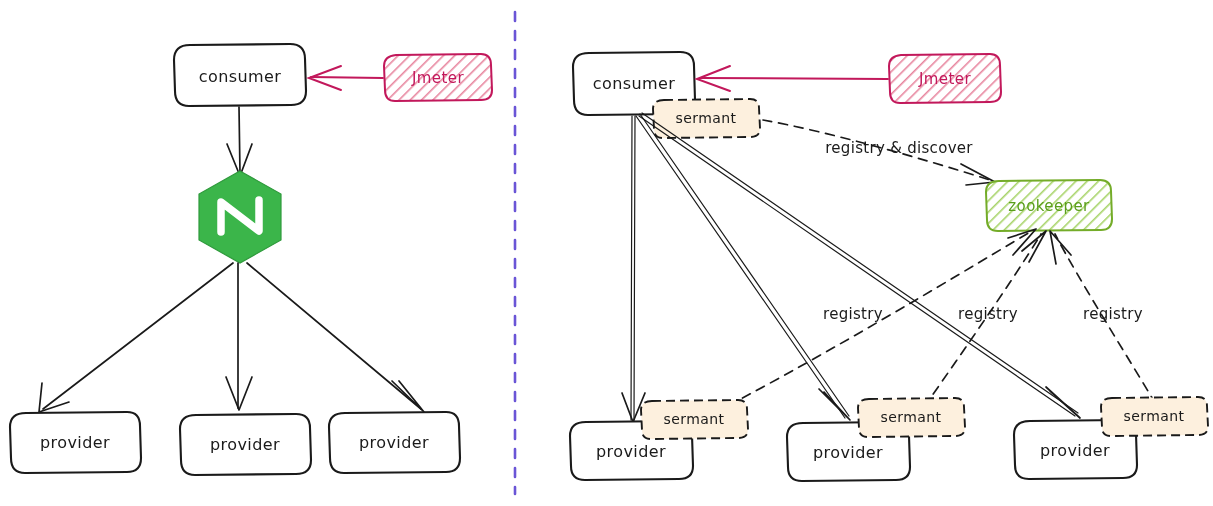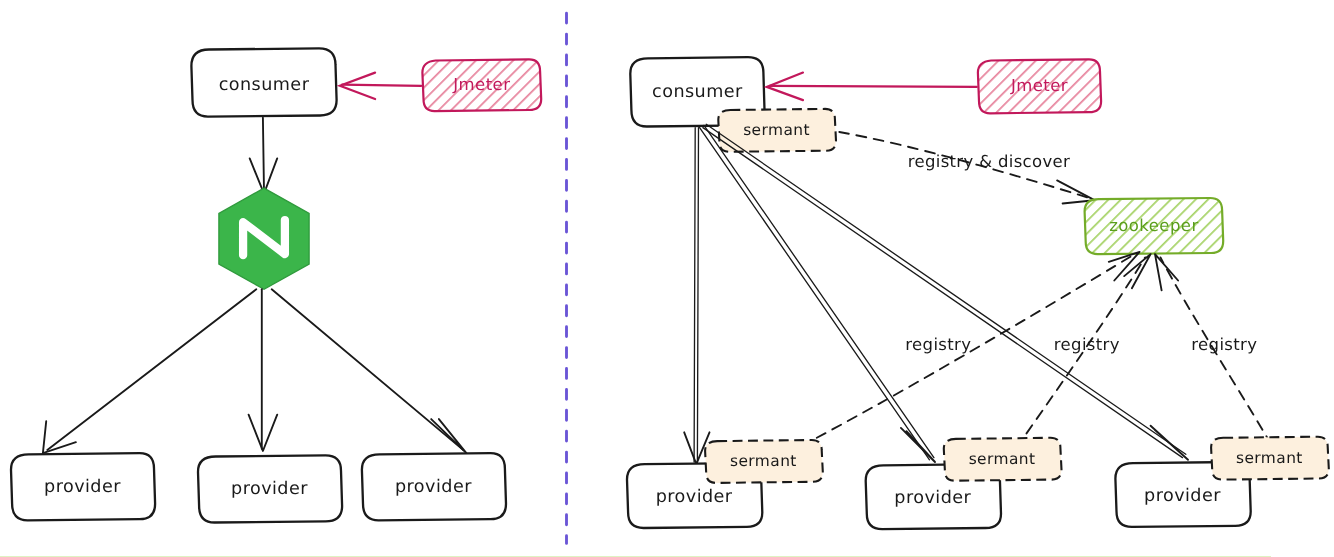--- a/index.html
+++ b/index.html
@@ -8,21 +8,21 @@
     padding: 0;
     background: #ffffff;
   }
   body {
     font-family: "DejaVu Sans", sans-serif;
   }
   #canvas-wrap {
     position: relative;
     width: 1213px;
     height: 506px;
-    background: #84cc16;
+    background: #7dd3fc;
     overflow: hidden;
   }
   svg#diagram {
     display: block;
     width: 1213px;
     height: 506px;
   }
   .node-label {
     font-family: "DejaVu Sans", sans-serif;
     font-size: 16px;

